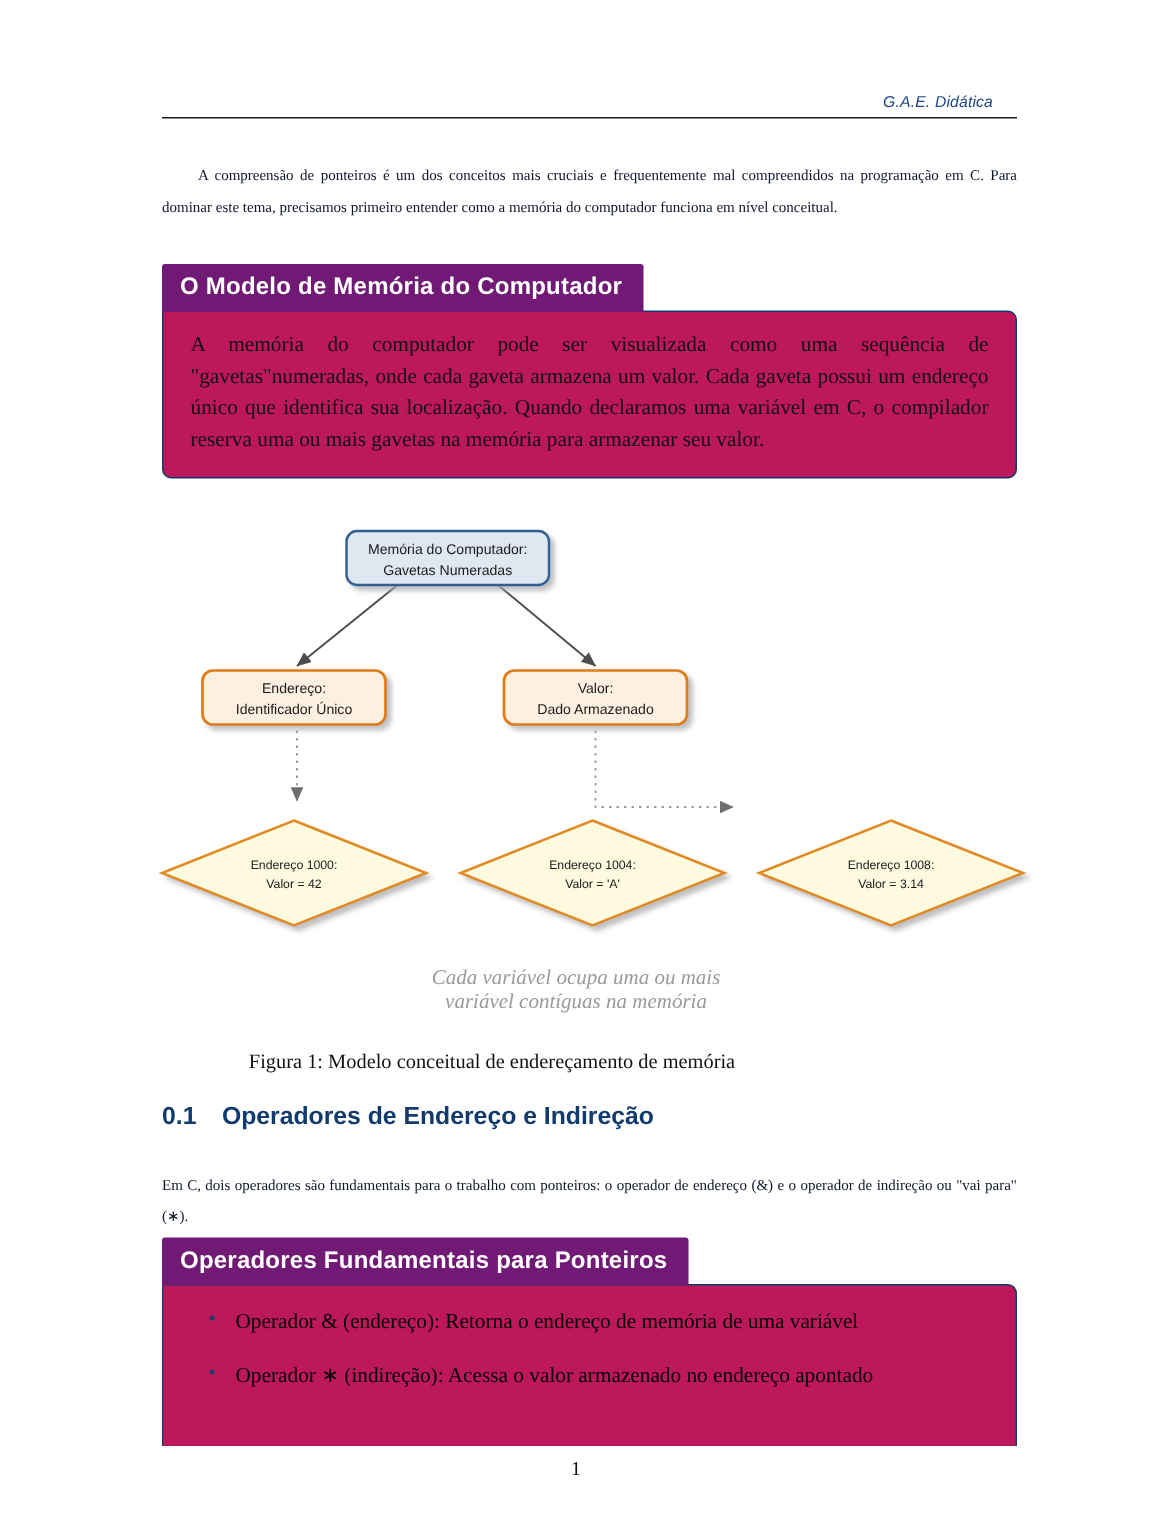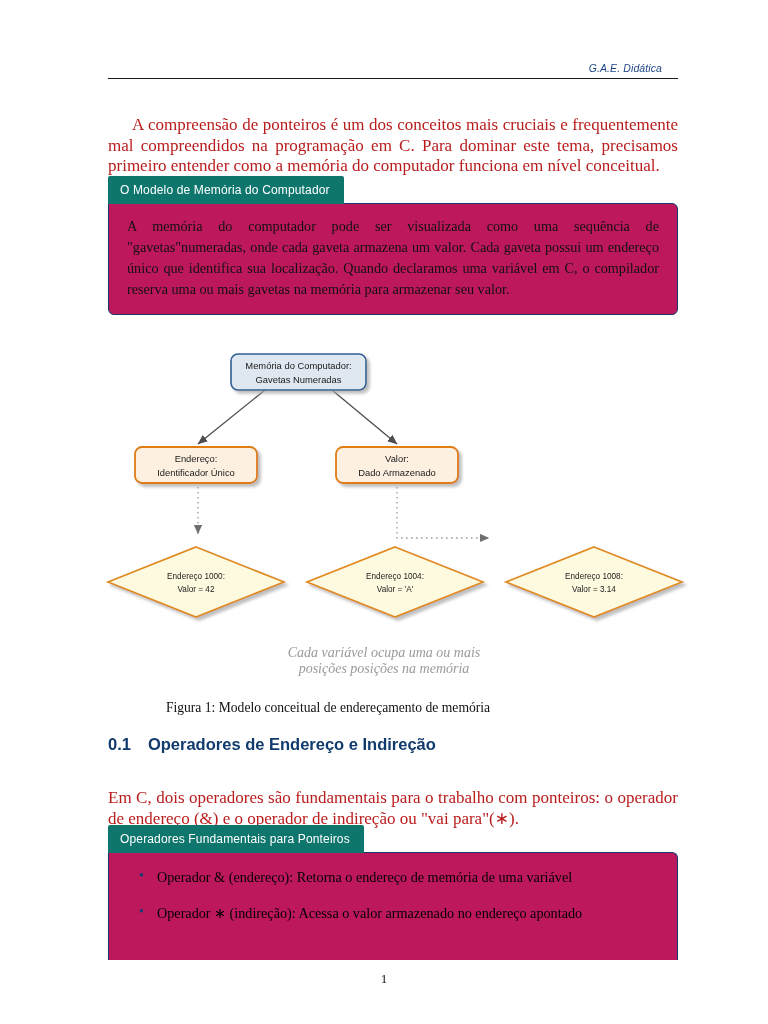--- a/index.html
+++ b/index.html
@@ -44,24 +44,24 @@
     left: 108px;
     top: 78px;
     width: 570px;
     height: 1.3px;
     background: #1a1a1a;
   }
 
   
   .para {
     position: absolute;
-    font-size: 17px;
+    font-size: 10px;
     line-height: 20.6px;
     text-align: justify;
-    color: #b91c1c;
+    color: #0f172a;
   }
   .para.indent { text-indent: 24px; }
 
   #intro-para {
     left: 108px;
     top: 98px;
     width: 570px;
   }
 
   #operators-para {
@@ -71,25 +71,25 @@
   }
 
   
   .callout {
     position: absolute;
     left: 108px;
     width: 570px;
   }
   .callout-title {
     display: inline-block;
-    background: #0f766e;
+    background: #701a75;
     color: #ffffff;
     font-family: "Liberation Sans", sans-serif;
-    font-weight: normal;
-    font-size: 12px;
+    font-weight: bold;
+    font-size: 16px;
     padding: 7px 14px 7px 12px;
     border-radius: 2px 2px 0 0;
     position: relative;
     z-index: 2;
     letter-spacing: .15px;
   }
   .callout-body {
     border: 1.4px solid #123b6d;
     background: #be185d;
     border-radius: 0 6px 6px 6px;
@@ -284,21 +284,21 @@
 
       <g>
         <polygon points="494,205 582,240 494,275 406,240" fill="#fdfae0" stroke="#e08a22" stroke-width="1.7" filter="url(#soft-shadow)"></polygon>
         <text class="diamond-label" x="494" y="237" text-anchor="middle">Endereço 1008:</text>
         <text class="diamond-label" x="494" y="250" text-anchor="middle">Valor = 3.14</text>
       </g>
     </svg>
 
     <div class="diagram-note">
       <div>Cada variável ocupa uma ou mais</div>
-      <div>posições posições na memória</div>
+      <div>variável contíguas na memória</div>
     </div>
 
     <div class="figure-caption">Figura 1: Modelo conceitual de endereçamento de memória</div>
   </div>
 
   <div class="section-heading">
     <span class="section-num">0.1</span><span>Operadores de Endereço e Indireção</span>
   </div>
 
   <p class="para" id="operators-para">Em C, dois operadores são fundamentais para o trabalho com ponteiros: o operador de endereço (&amp;) e o operador de indireção ou "vai para"(∗).</p>

